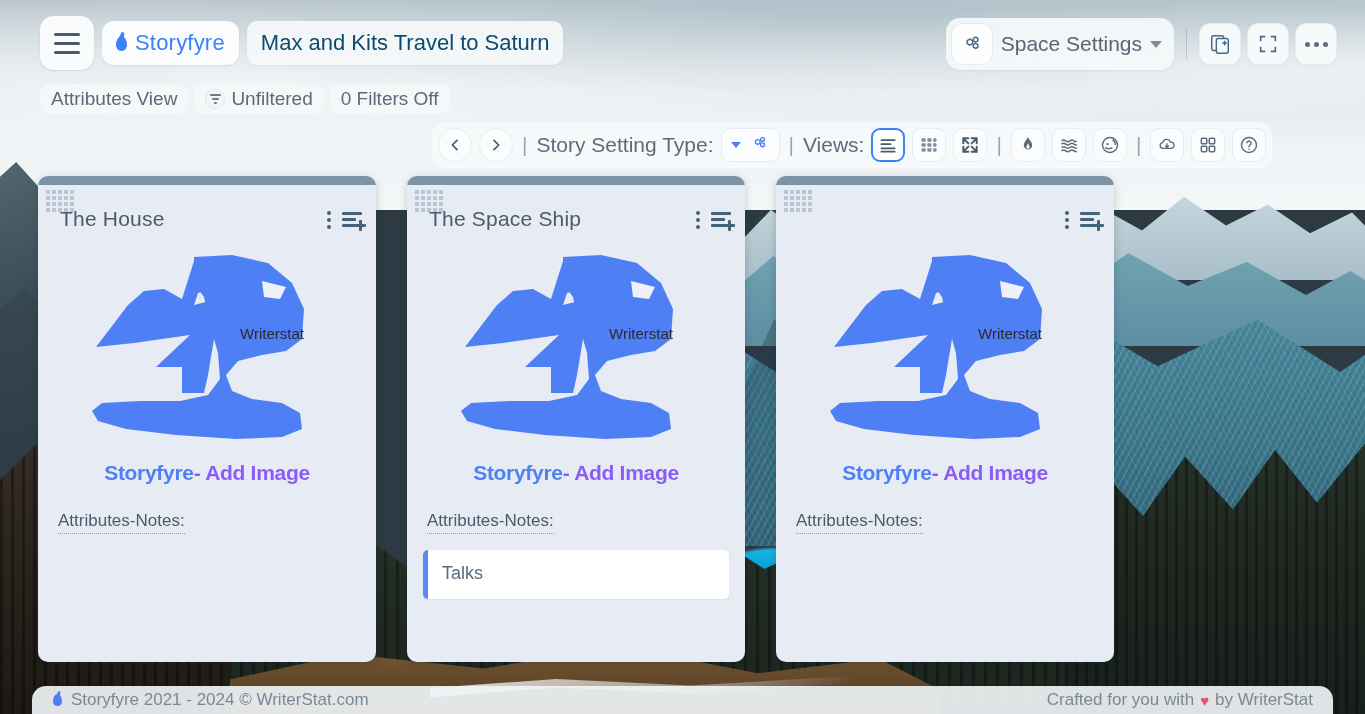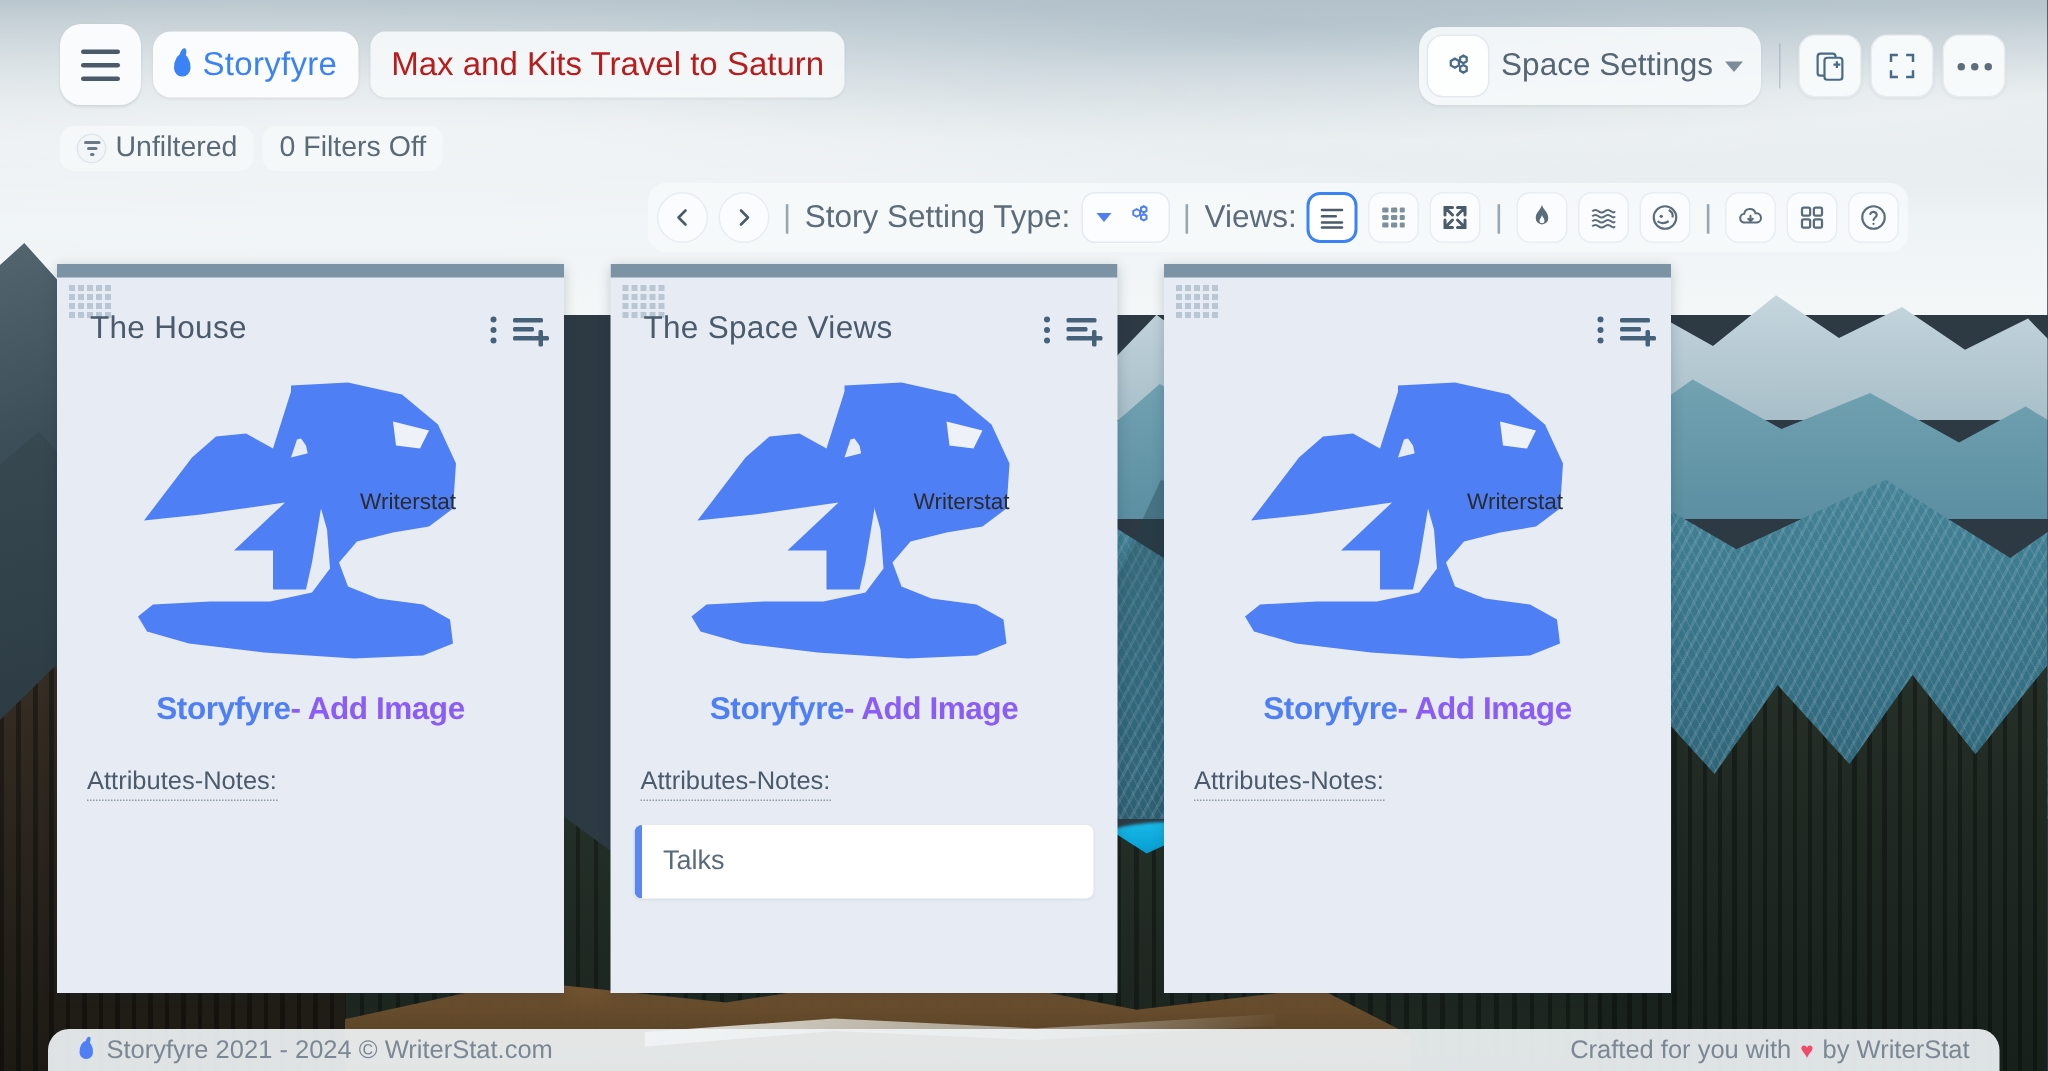--- a/index.html
+++ b/index.html
@@ -132,21 +132,21 @@
     background:#3b82f6; border-radius:50% 50% 48% 48% / 62% 62% 38% 38%;
   }
   .flame:after {
     content:""; position:absolute; left:6px; top:-1px; width:4px; height:8px;
     background:#3b82f6; border-radius:60% 60% 40% 40%; transform:rotate(18deg);
   }
 
   .title-pill {
     height:44px; padding:0 14px; border-radius:10px;
     background:rgba(245,248,250,.92); display:flex; align-items:center;
-    font-size:22px; color:#b91c1c; box-shadow:0 1px 2px rgba(0,0,0,.06);
+    font-size:22px; color:#0c4a6e; box-shadow:0 1px 2px rgba(0,0,0,.06);
     cursor:text;
   }
 
   
   .topright { position:absolute; right:28px; top:18px; display:flex; align-items:center; gap:6px; }
   .settings-pill {
     height:52px; padding:4px 12px 4px 5px; border-radius:14px;
     background:rgba(246,249,251,.9); display:flex; align-items:center; gap:8px;
     box-shadow:0 1px 2px rgba(0,0,0,.06); cursor:pointer;
   }
@@ -200,21 +200,21 @@
   .view-btn {
     width:34px;height:34px;border-radius:9px;background:#fbfcfd;border:1px solid #e7edf1;
     display:flex;align-items:center;justify-content:center;cursor:pointer;
   }
   .view-btn.sel { border:2px solid #3b82f6; background:#fff; }
 
   
   .card-area { position:absolute; left:0; top:176px; width:100%; }
   .card {
     position:absolute; top:0; width:338px; height:486px;
-    background:#e7ecf4; border-radius:0;
+    background:#e7ecf4; border-radius:10px;
     box-shadow:0 2px 8px rgba(20,40,60,.22);
     overflow:hidden;
   }
   .card-topstripe { height:9px; background:#7b93a4; }
   .card-head { position:relative; height:52px; }
   .drag-grid {
     position:absolute; left:8px; top:5px;
     display:grid; grid-template-columns:repeat(5,4px); grid-template-rows:repeat(4,4px); gap:2px;
     cursor:grab;
   }
@@ -337,20 +337,23 @@
       <span class="dots3">
           <span></span>
           <span></span>
           <span></span>
         </span>
     </div>
   </div>
 
   <div class="chips">
     <div class="chip">
+      <span>Attributes View</span>
+    </div>
+    <div class="chip">
       <span class="funnel-ico">
           <i></i>
           <i></i>
           <i></i>
         </span>
       <span>Unfiltered</span>
     </div>
     <div class="chip">
       <span>0 Filters Off</span>
     </div>
@@ -529,21 +532,21 @@
             <span></span>
             <span></span>
             <span></span>
             <span></span>
           <span></span>
             <span></span>
             <span></span>
             <span></span>
             <span></span>
         </span>
-        <span class="card-title">The Space Views</span>
+        <span class="card-title">The Space Ship</span>
         <span class="card-head-icons">
           <span class="vdots">
               <span></span>
               <span></span>
               <span></span>
             </span>
           <span class="addlist">
             <i></i>
               <i></i>
               <i></i>

